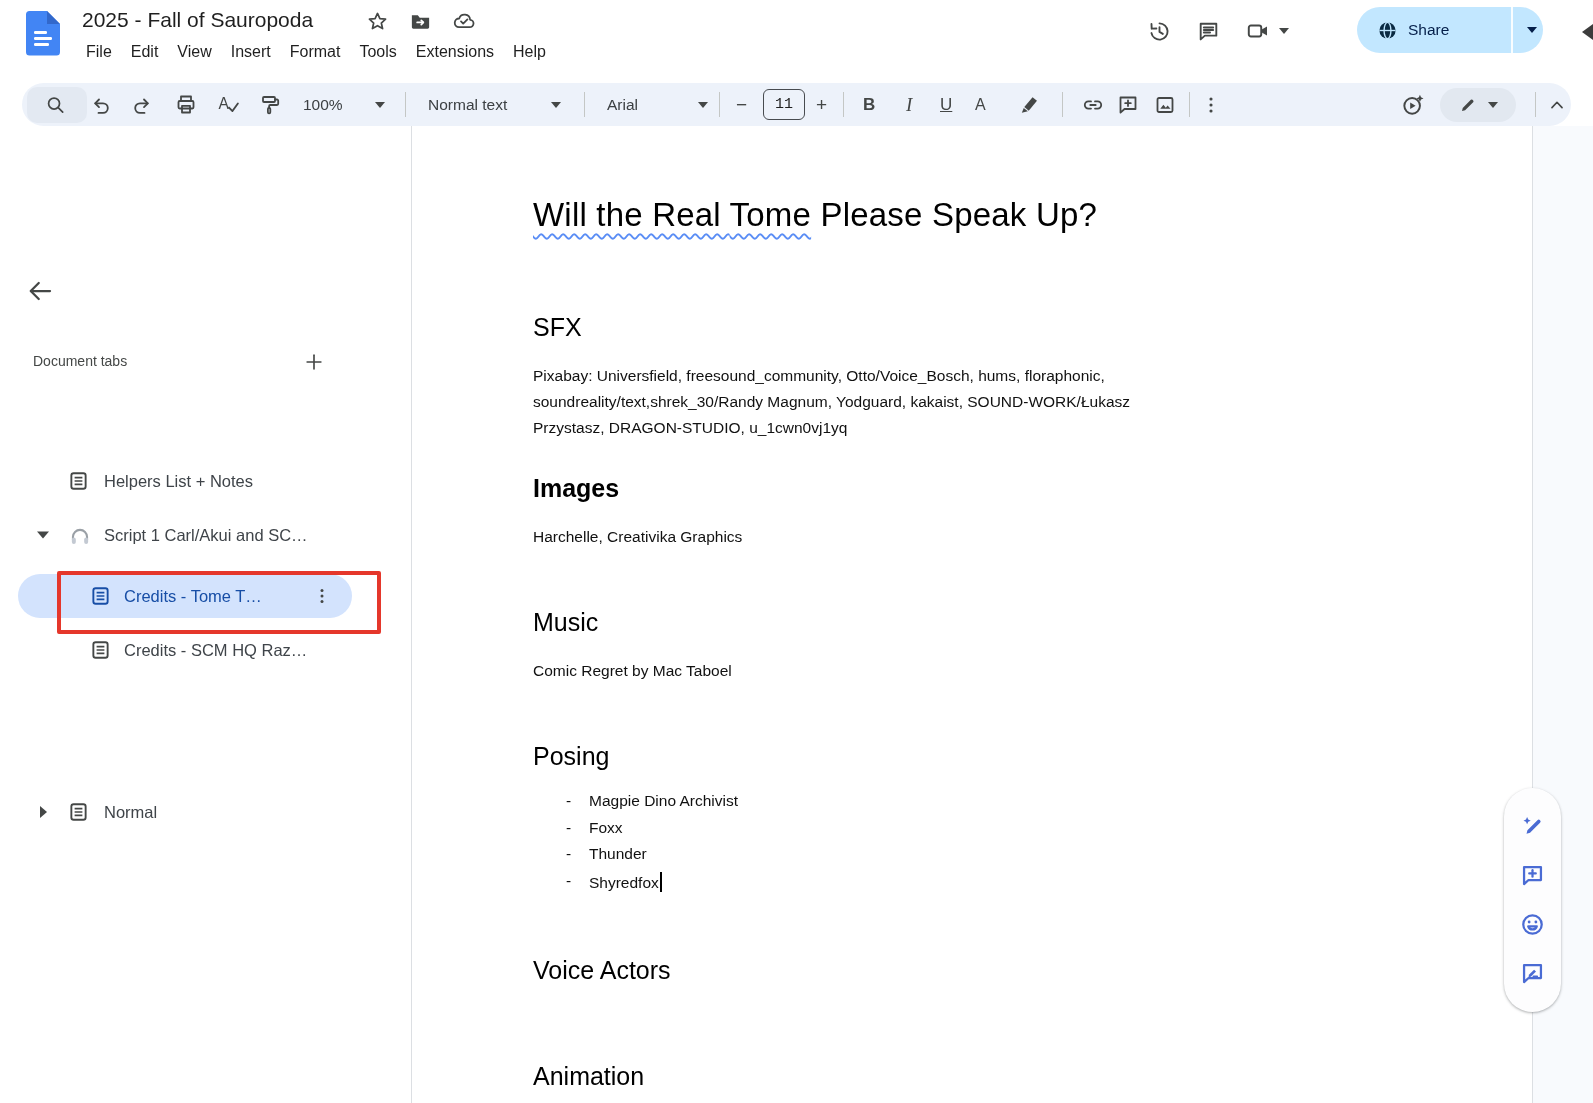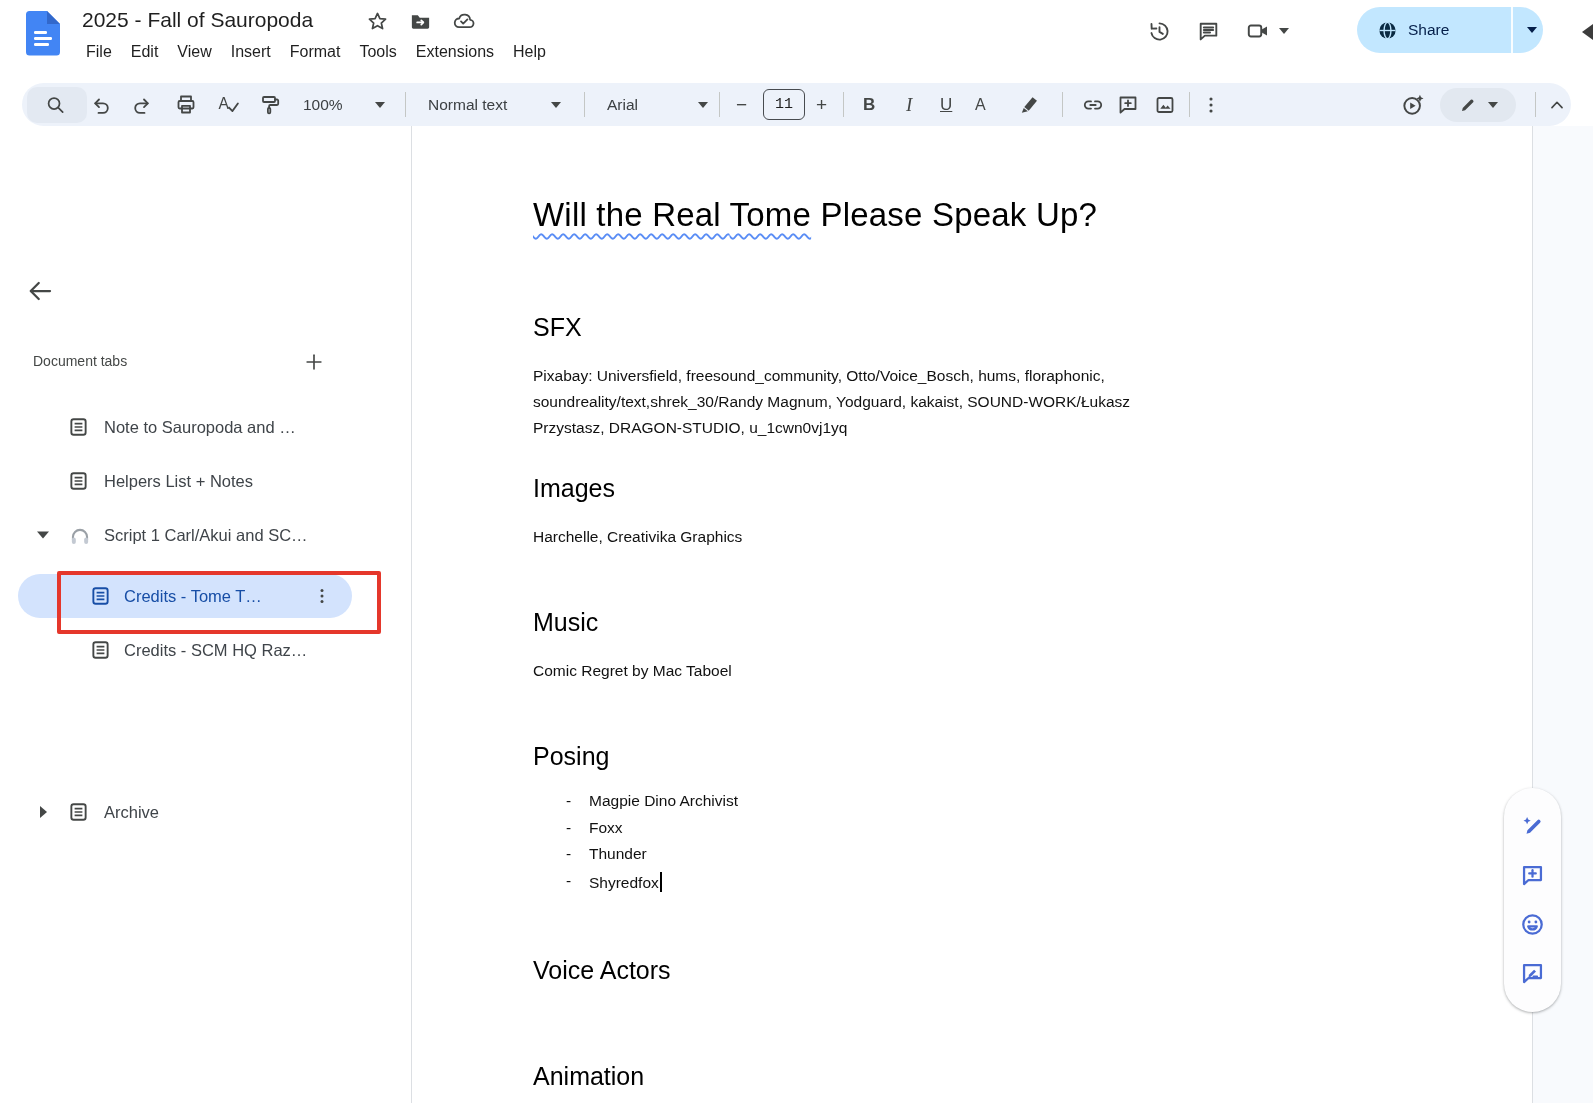--- a/index.html
+++ b/index.html
@@ -315,31 +315,20 @@
     <span id="add-tab" class="abs ic">
       <svg width="22" height="22" viewBox="0 0 24 24">
         <line class="st" x1="12" y1="4.5" x2="12" y2="19.5"></line>
         <line class="st" x1="4.5" y1="12" x2="19.5" y2="12"></line>
       </svg>
     </span>
 
     <div id="sel-pill" class="abs"></div>
     <div id="red-annotation" class="abs"></div>
 
-    <div class="side-row" style="top:279px;">
-      <span class="row-icon ic" style="left:68px;">
-        <svg width="21" height="21" viewBox="0 0 20 20">
-            <rect x="3.2" y="2.6" width="13.6" height="14.8" rx="2.2" fill="none" stroke="#444746" stroke-width="1.8"></rect>
-            <line x1="6.3" y1="6.8" x2="13.7" y2="6.8" stroke="#444746" stroke-width="1.5"></line>
-            <line x1="6.3" y1="10" x2="13.7" y2="10" stroke="#444746" stroke-width="1.5"></line>
-            <line x1="6.3" y1="13.2" x2="13.7" y2="13.2" stroke="#444746" stroke-width="1.5"></line>
-          </svg>
-      </span>
-      <span class="row-label" style="left:104px;">Note to Sauropoda and …</span>
-    </div>
 
     <div class="side-row" style="top:333px;">
       <span class="row-icon ic" style="left:68px;">
         <svg width="21" height="21" viewBox="0 0 20 20">
             <rect x="3.2" y="2.6" width="13.6" height="14.8" rx="2.2" fill="none" stroke="#444746" stroke-width="1.8"></rect>
             <line x1="6.3" y1="6.8" x2="13.7" y2="6.8" stroke="#444746" stroke-width="1.5"></line>
             <line x1="6.3" y1="10" x2="13.7" y2="10" stroke="#444746" stroke-width="1.5"></line>
             <line x1="6.3" y1="13.2" x2="13.7" y2="13.2" stroke="#444746" stroke-width="1.5"></line>
           </svg>
       </span>
@@ -394,38 +383,38 @@
     <div class="side-row" style="top:664px;">
       <span class="exp-right"></span>
       <span class="row-icon ic" style="left:68px;">
         <svg width="21" height="21" viewBox="0 0 20 20">
             <rect x="3.2" y="2.6" width="13.6" height="14.8" rx="2.2" fill="none" stroke="#444746" stroke-width="1.8"></rect>
             <line x1="6.3" y1="6.8" x2="13.7" y2="6.8" stroke="#444746" stroke-width="1.5"></line>
             <line x1="6.3" y1="10" x2="13.7" y2="10" stroke="#444746" stroke-width="1.5"></line>
             <line x1="6.3" y1="13.2" x2="13.7" y2="13.2" stroke="#444746" stroke-width="1.5"></line>
           </svg>
       </span>
-      <span class="row-label" style="left:104px;">Archive</span>
+      <span class="row-label" style="left:104px;">Normal</span>
     </div>
   </div>
 
   <div id="right-gutter" class="abs"></div>
   <div id="page-left-border" class="abs"></div>
   <div id="page-right-border" class="abs"></div>
 
   <div id="doc-canvas" class="abs">
 
     <div id="doc-heading-title" class="doc-abs"><span class="squiggle">Will the Real </span><span class="squiggle">Tome</span><span> Please Speak Up?</span></div>
 
     <div class="doc-abs h1" style="left:121px;top:187px;">SFX</div>
     <div class="doc-abs body-text" style="left:121px;top:237px;">Pixabay: Universfield, freesound_community, Otto/Voice_Bosch, hums, floraphonic,</div>
     <div class="doc-abs body-text" style="left:121px;top:263px;">soundreality/text,shrek_30/Randy Magnum, Yodguard, kakaist, SOUND-WORK/Łukasz</div>
     <div class="doc-abs body-text" style="left:121px;top:289px;">Przystasz, DRAGON-STUDIO, u_1cwn0vj1yq</div>
 
-    <div class="doc-abs h1" style="left:121px;top:348px;">Images</div>
+    <div class="doc-abs h1" style="left:121px;top:348px;font-weight:bold;">Images</div>
     <div class="doc-abs body-text" style="left:121px;top:398px;">Harchelle, Creativika Graphics</div>
 
     <div class="doc-abs h1" style="left:121px;top:482px;">Music</div>
     <div class="doc-abs body-text" style="left:121px;top:532px;">Comic Regret by Mac Taboel</div>
 
     <div class="doc-abs h1" style="left:121px;top:616px;">Posing</div>
 
     <div class="list-row" style="top:666px;">
       <span class="list-dash">-</span>
       <span class="list-text">Magpie Dino Archivist</span>

